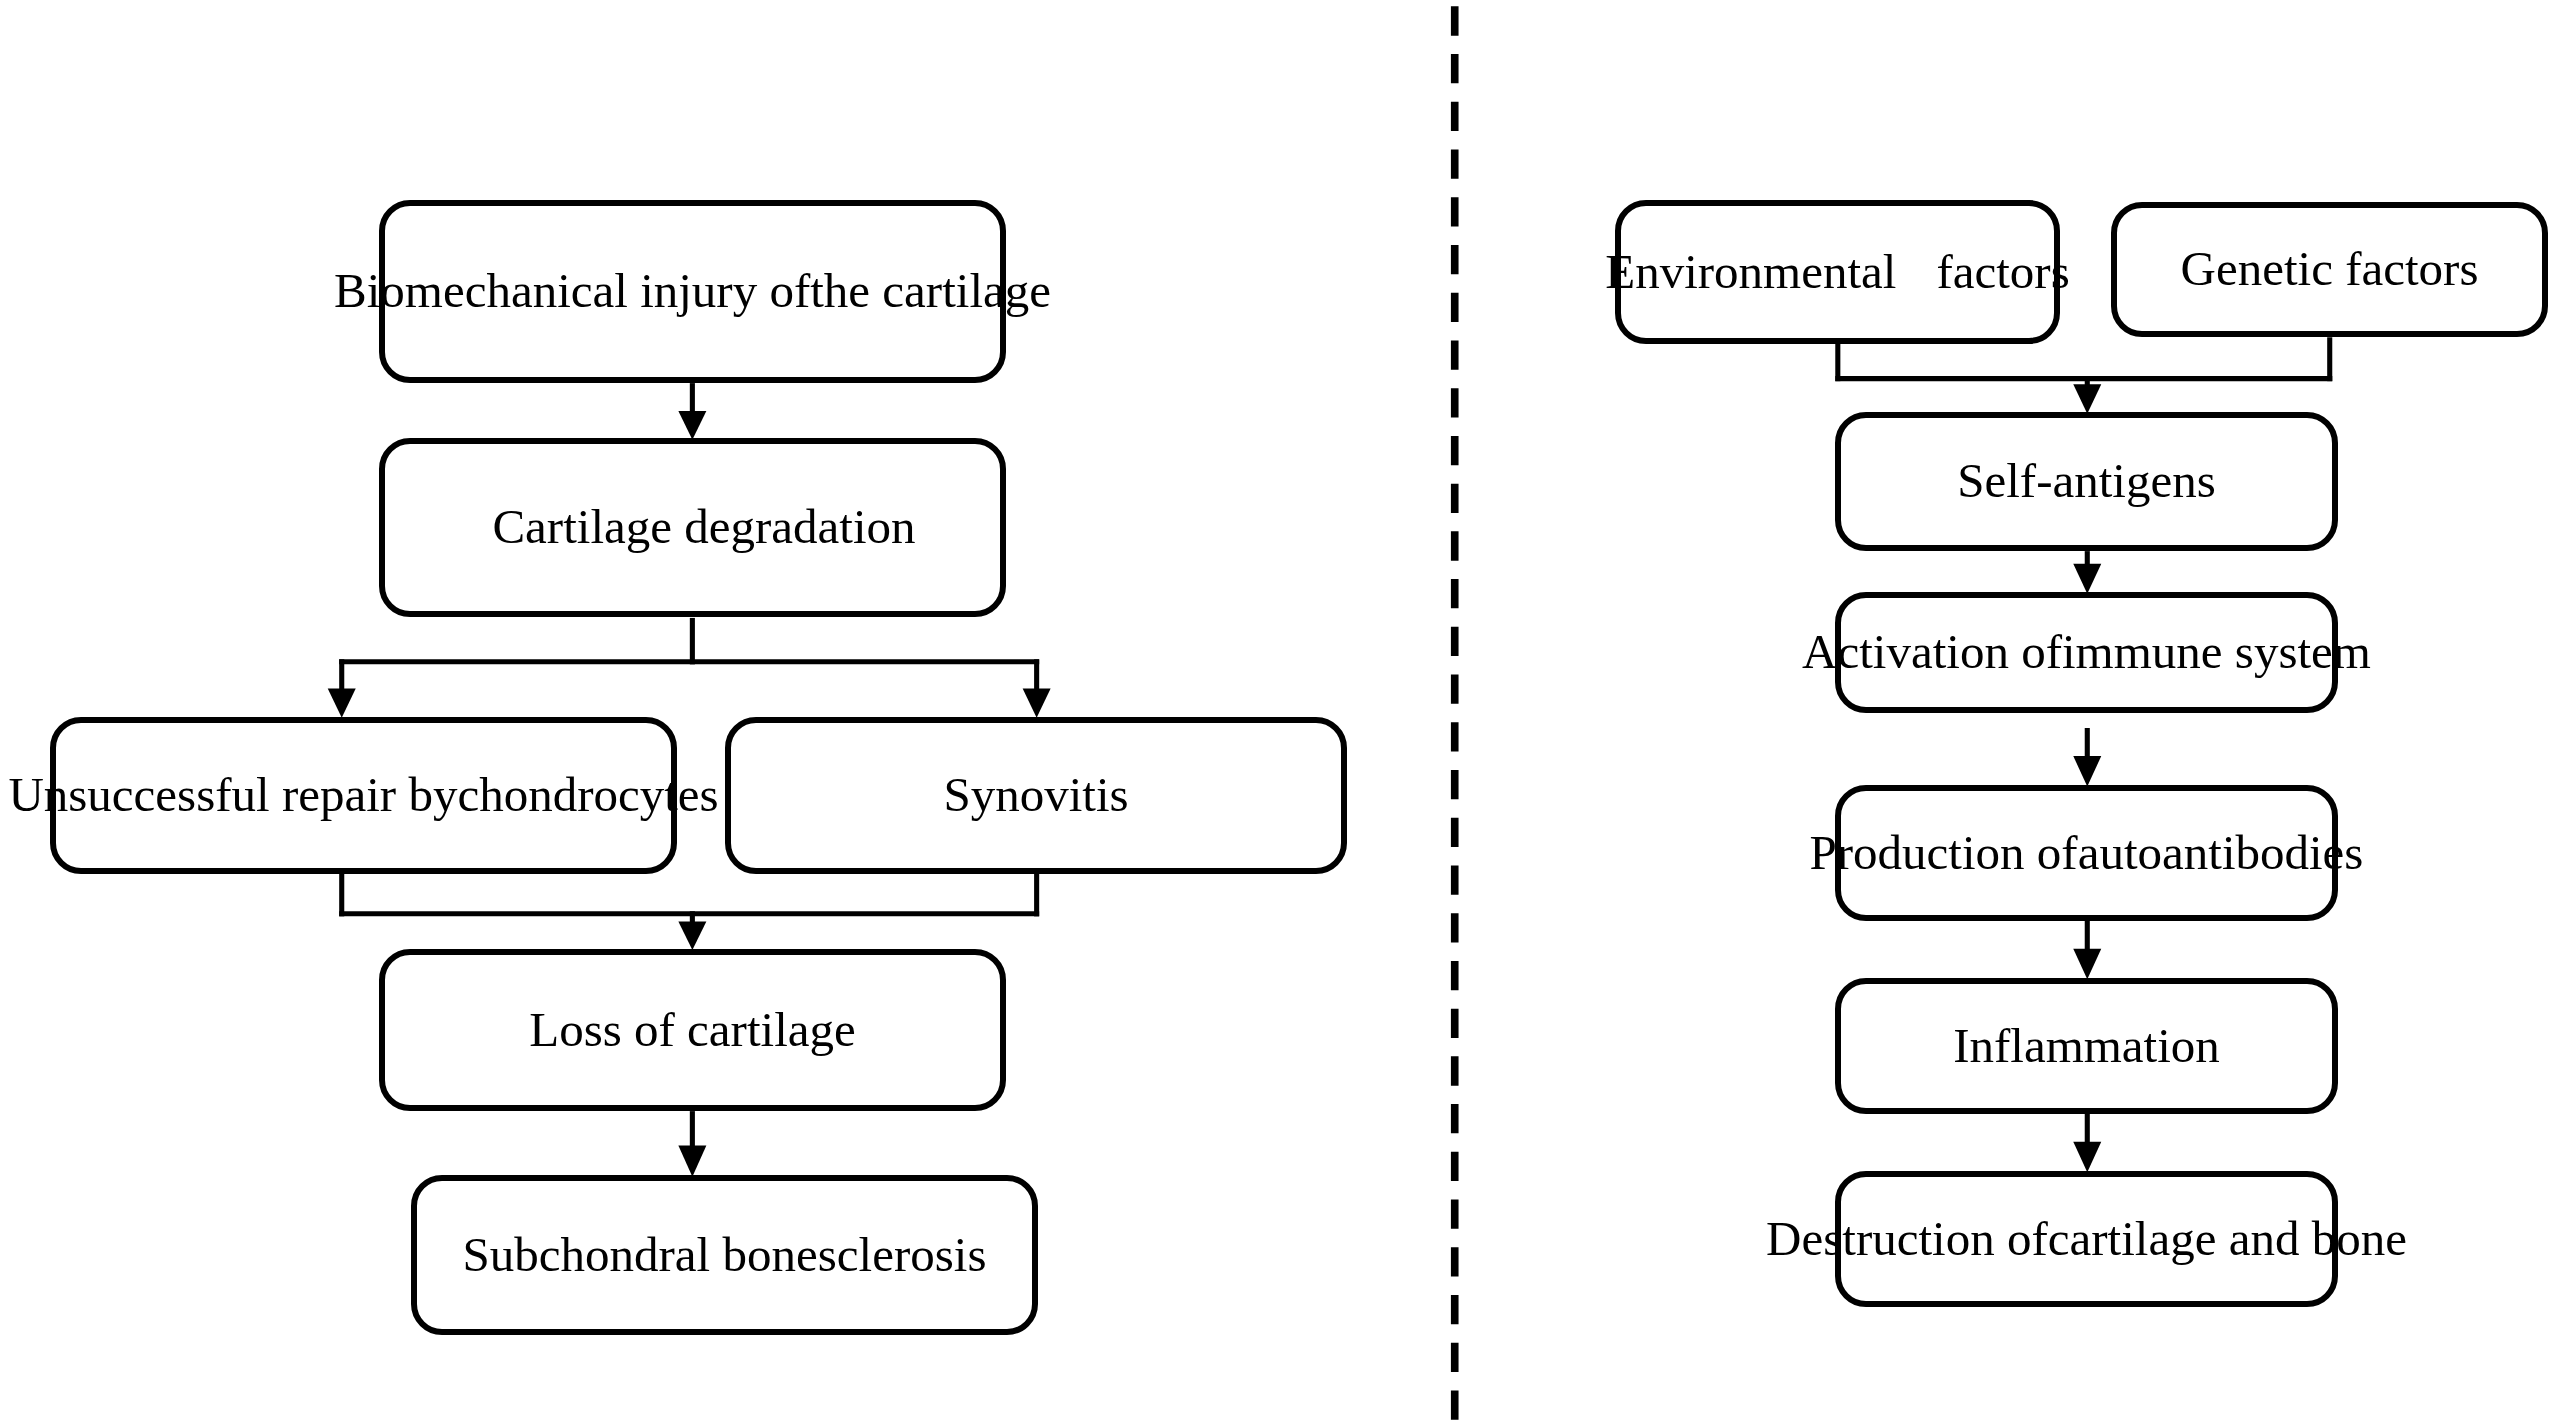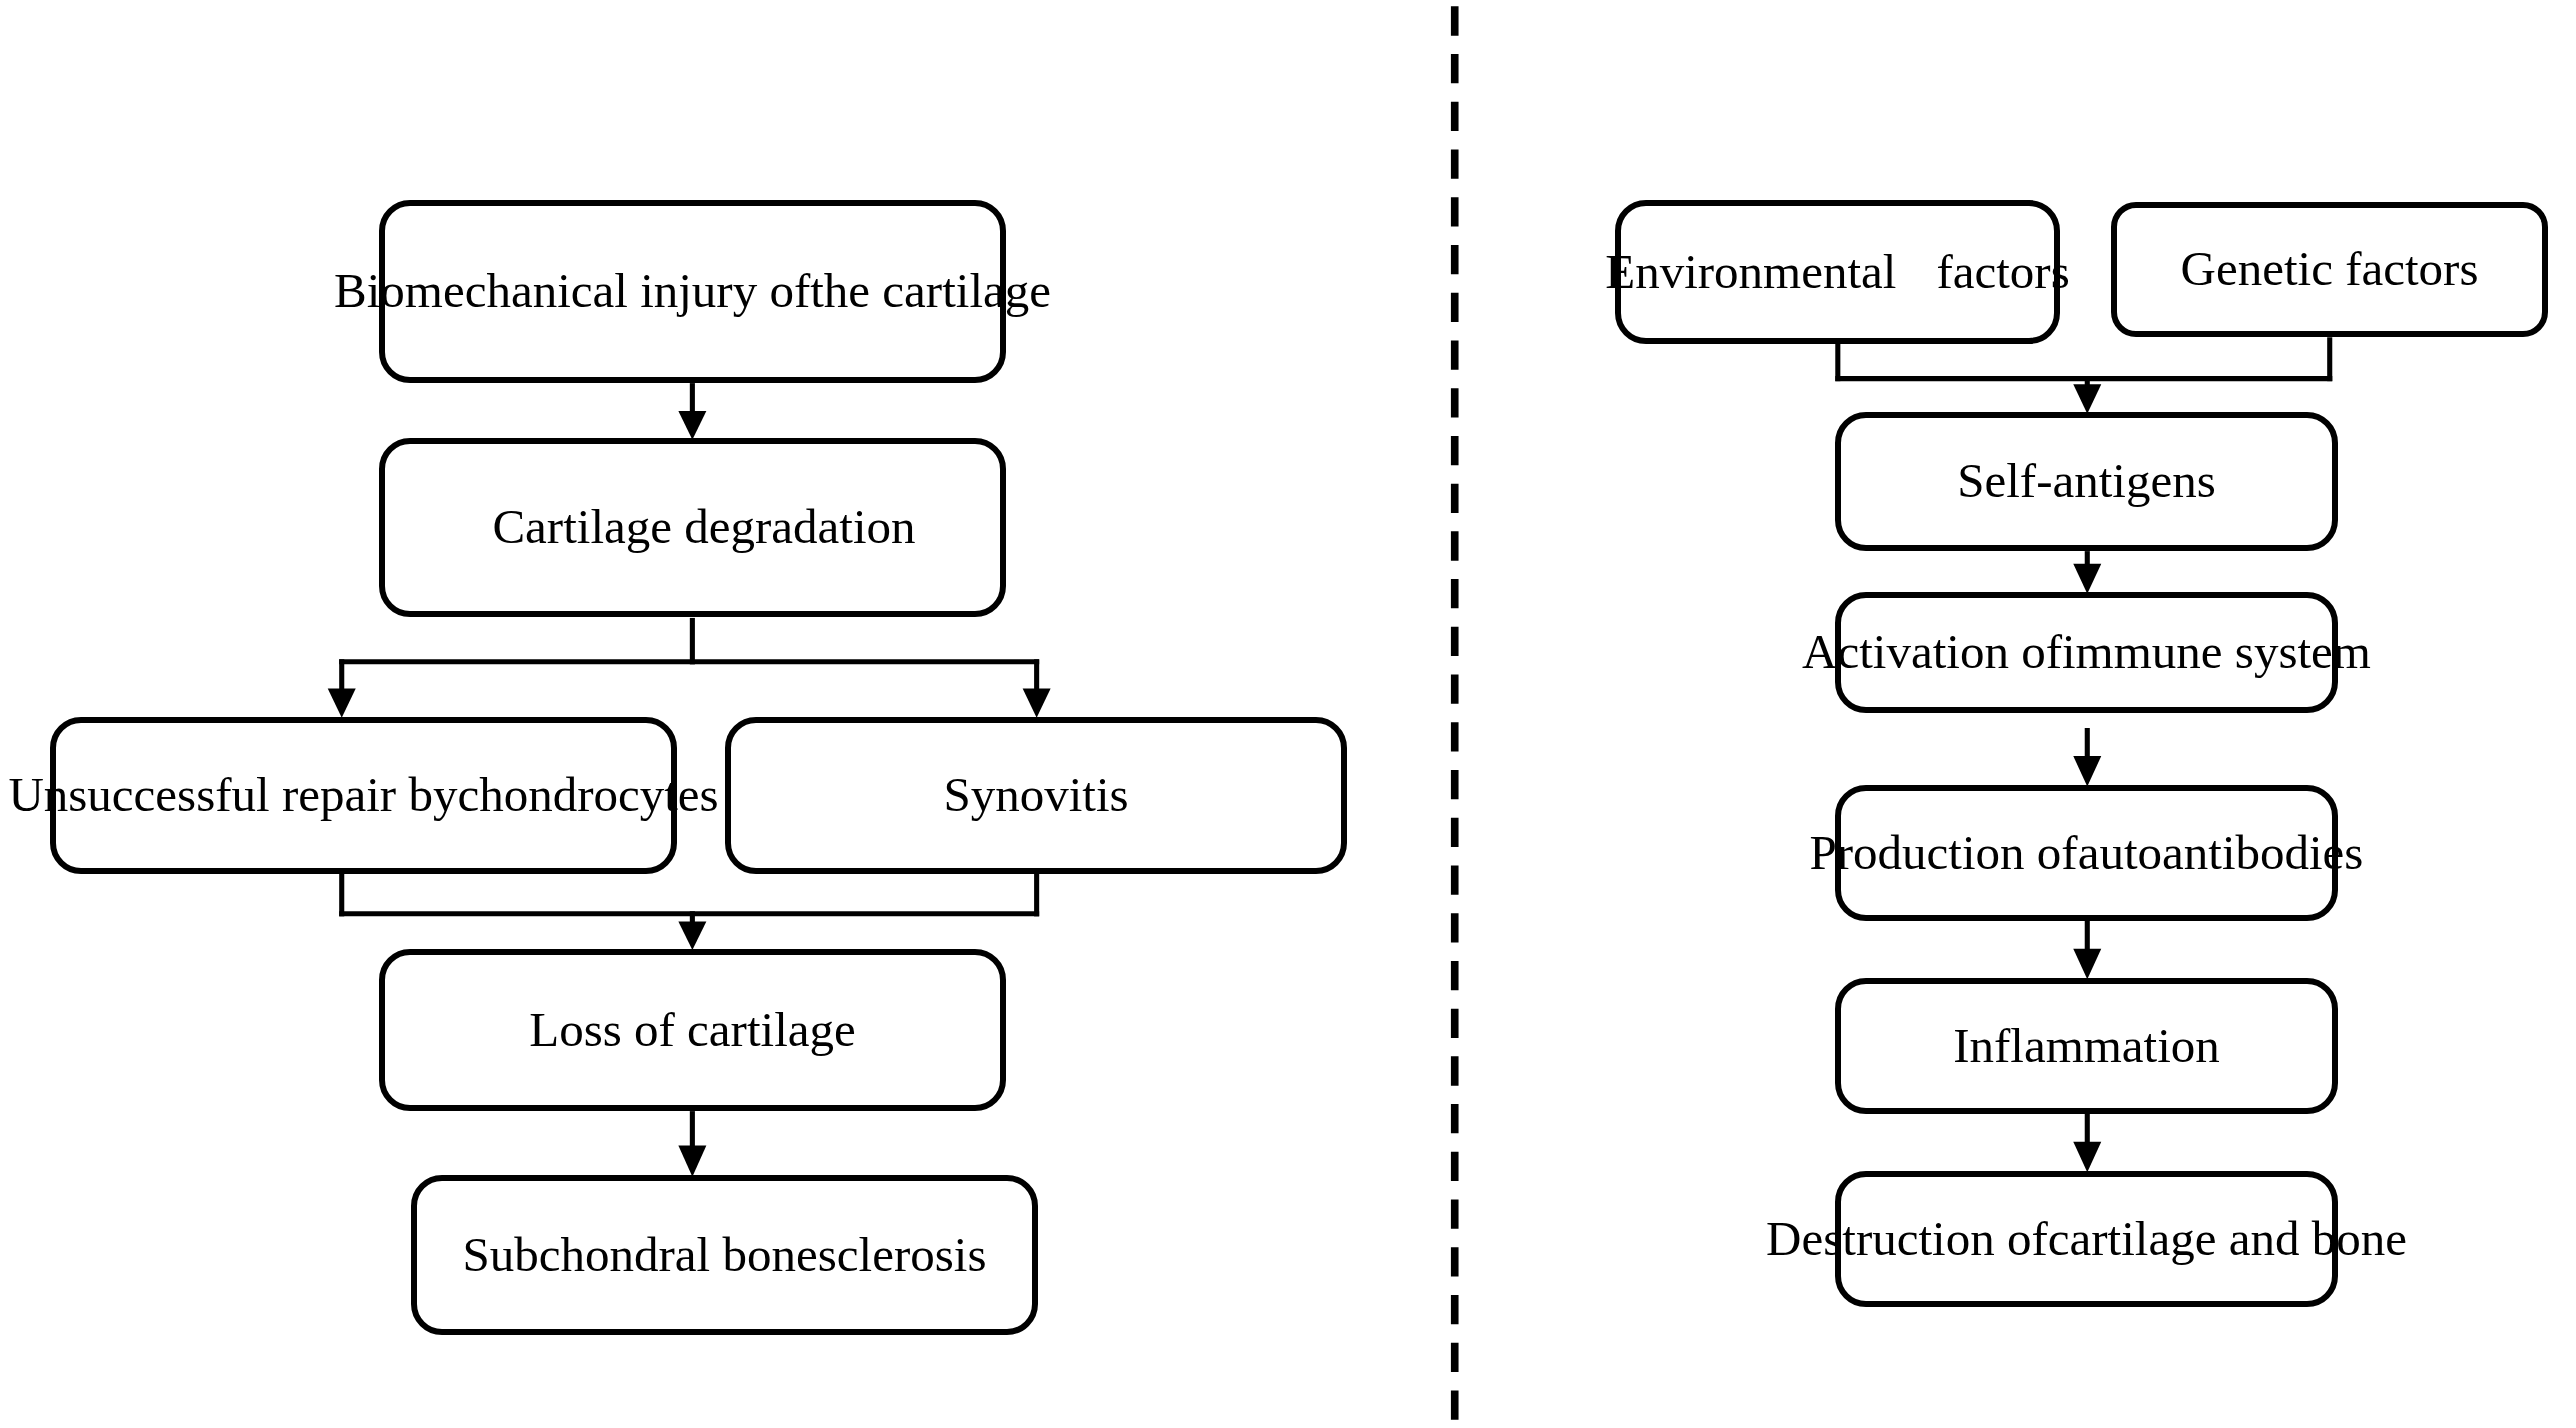--- a/index.html
+++ b/index.html
@@ -127,21 +127,21 @@
   <div class="node" style="left:379px; top:1175px; width:627px; height:160px;margin-left:32px;">
     <span>Subchondral bone</span>
     <span>sclerosis</span>
   </div>
 
   <div class="node" style="left:1615px; top:200px; width:445px; height:144px;gap:40px;">
     <span>Environmental</span>
     <span>factors</span>
   </div>
 
-  <div class="node" style="left:2111px; top:202px; width:437px; height:135px;border-radius:25px;">
+  <div class="node" style="left:2111px; top:202px; width:437px; height:135px;">
     <span>Genetic factors</span>
   </div>
 
   <div class="node" style="left:1835px; top:412px; width:503px; height:139px;">
     <span>Self-antigens</span>
   </div>
 
   <div class="node" style="left:1835px; top:592px; width:503px; height:121px;justify-content:center;">
     <span>Activation of</span>
     <span>immune system</span>

